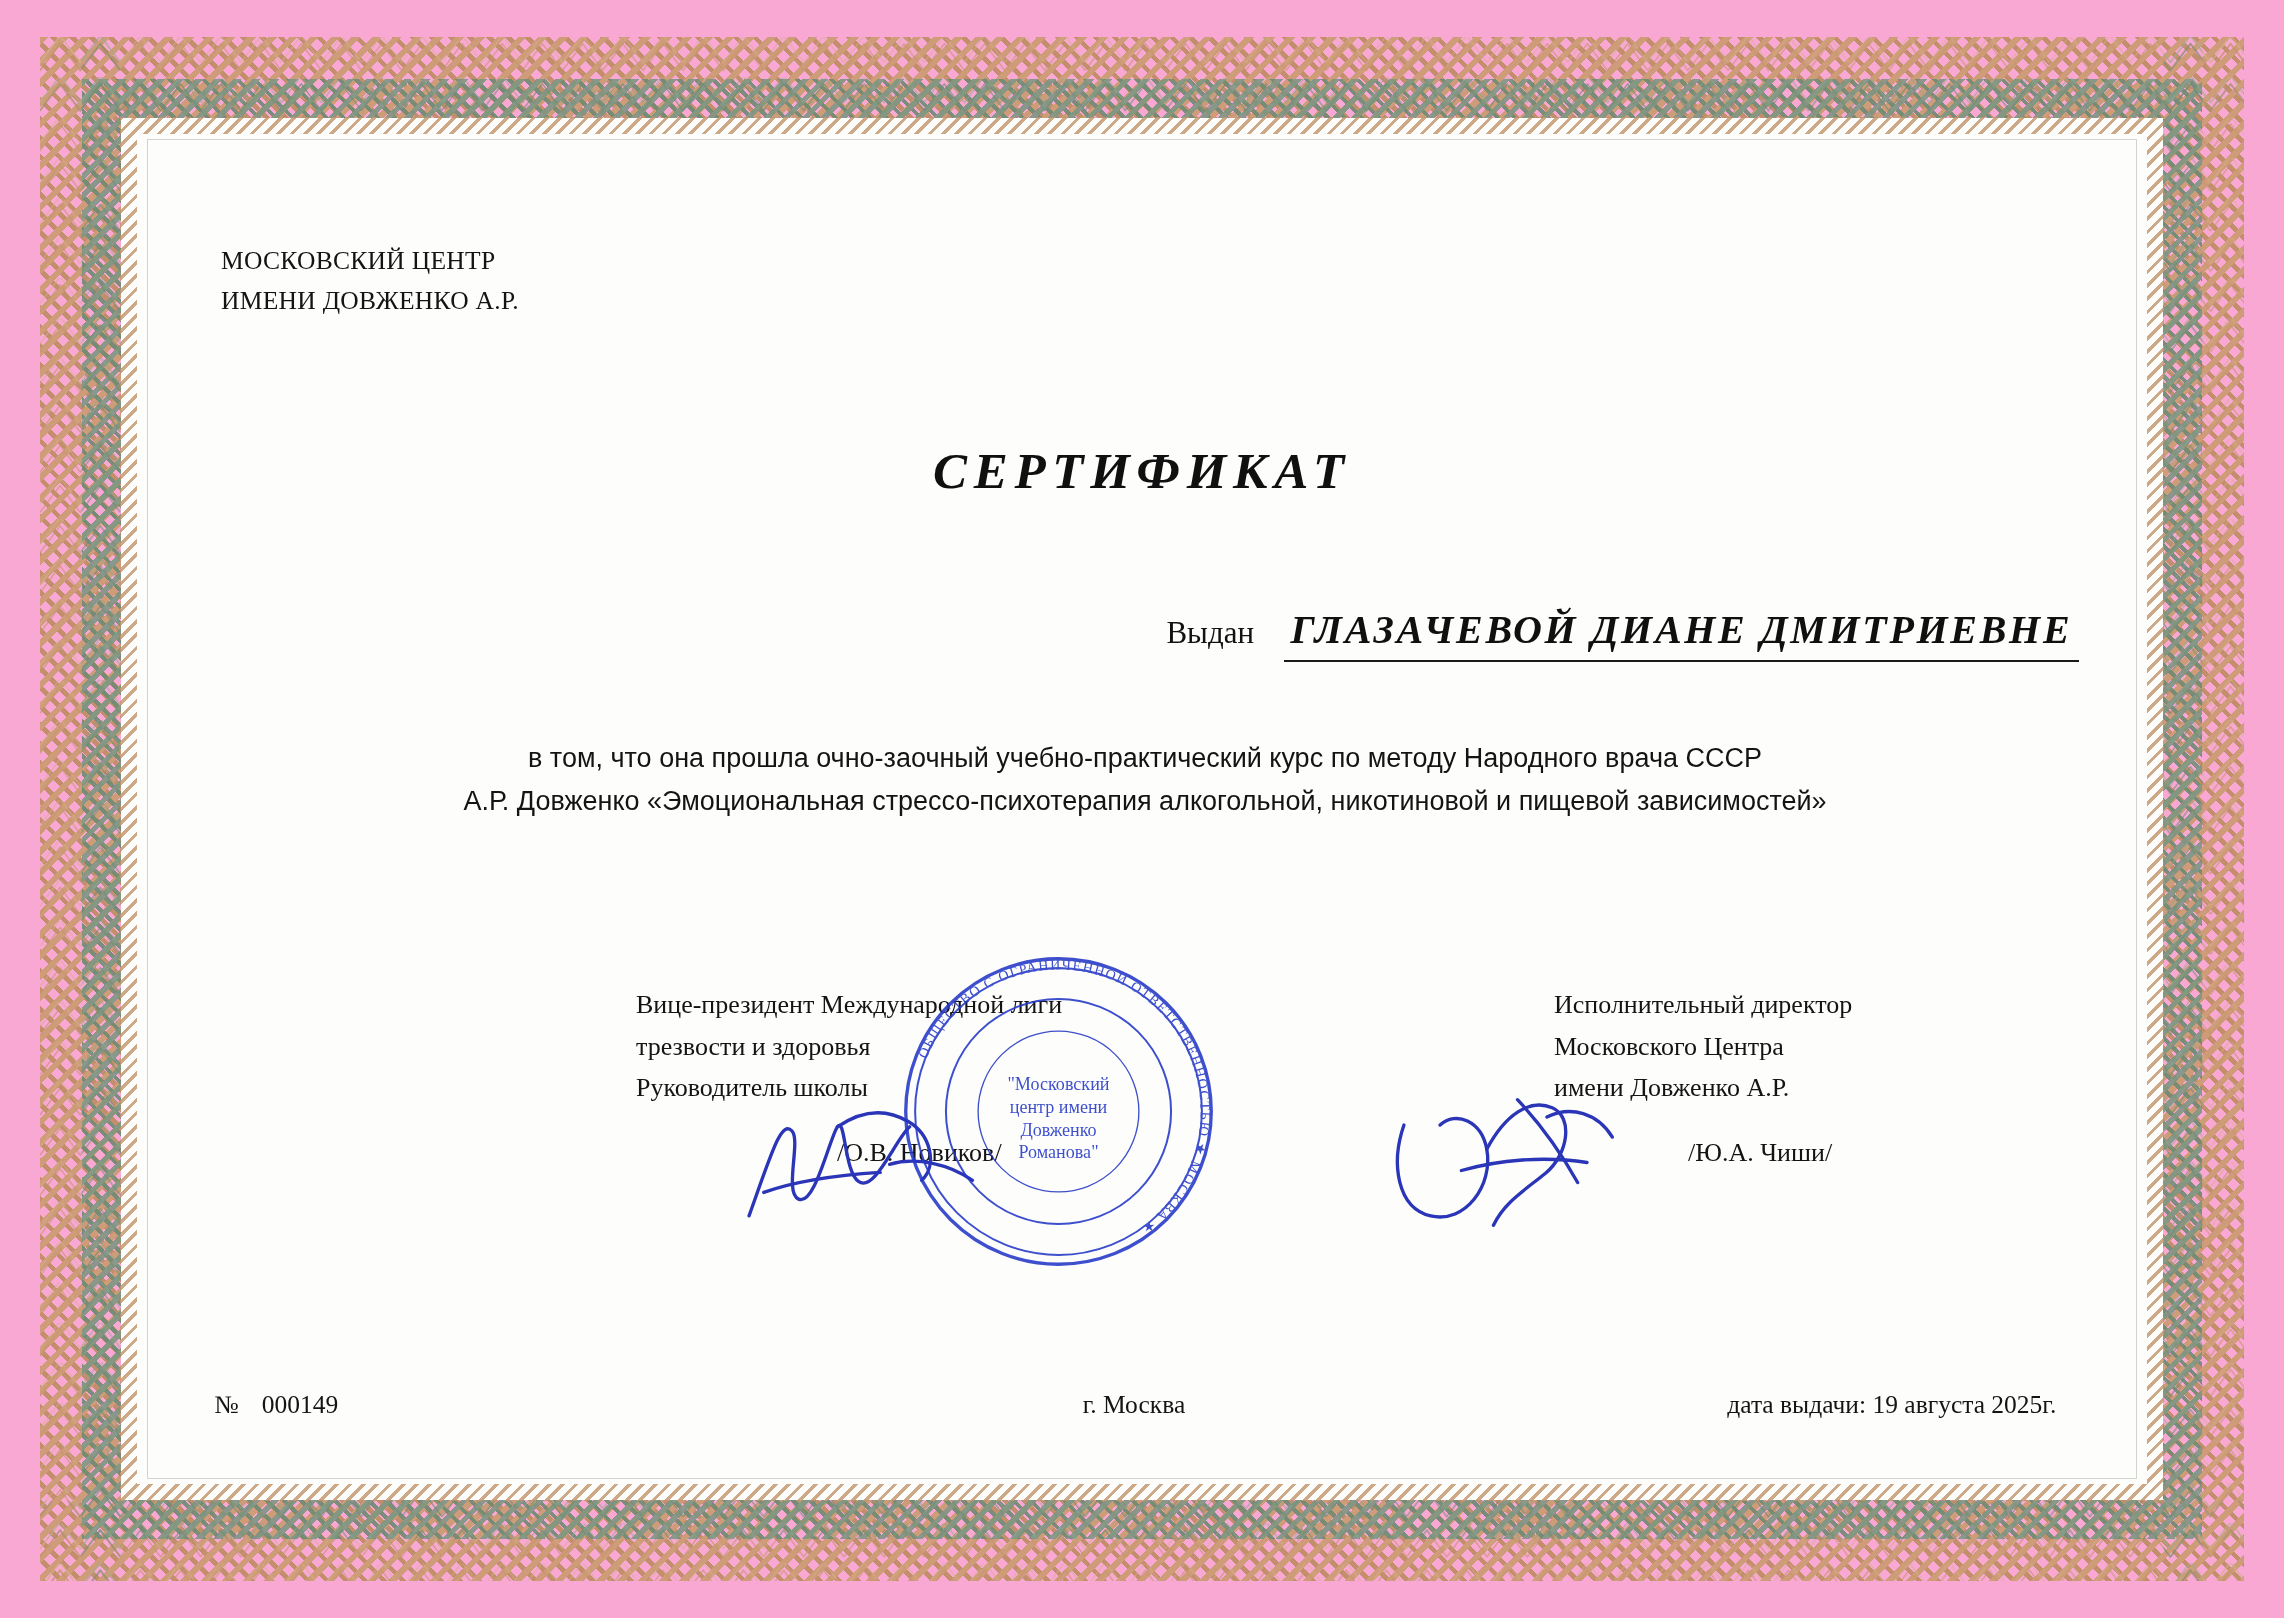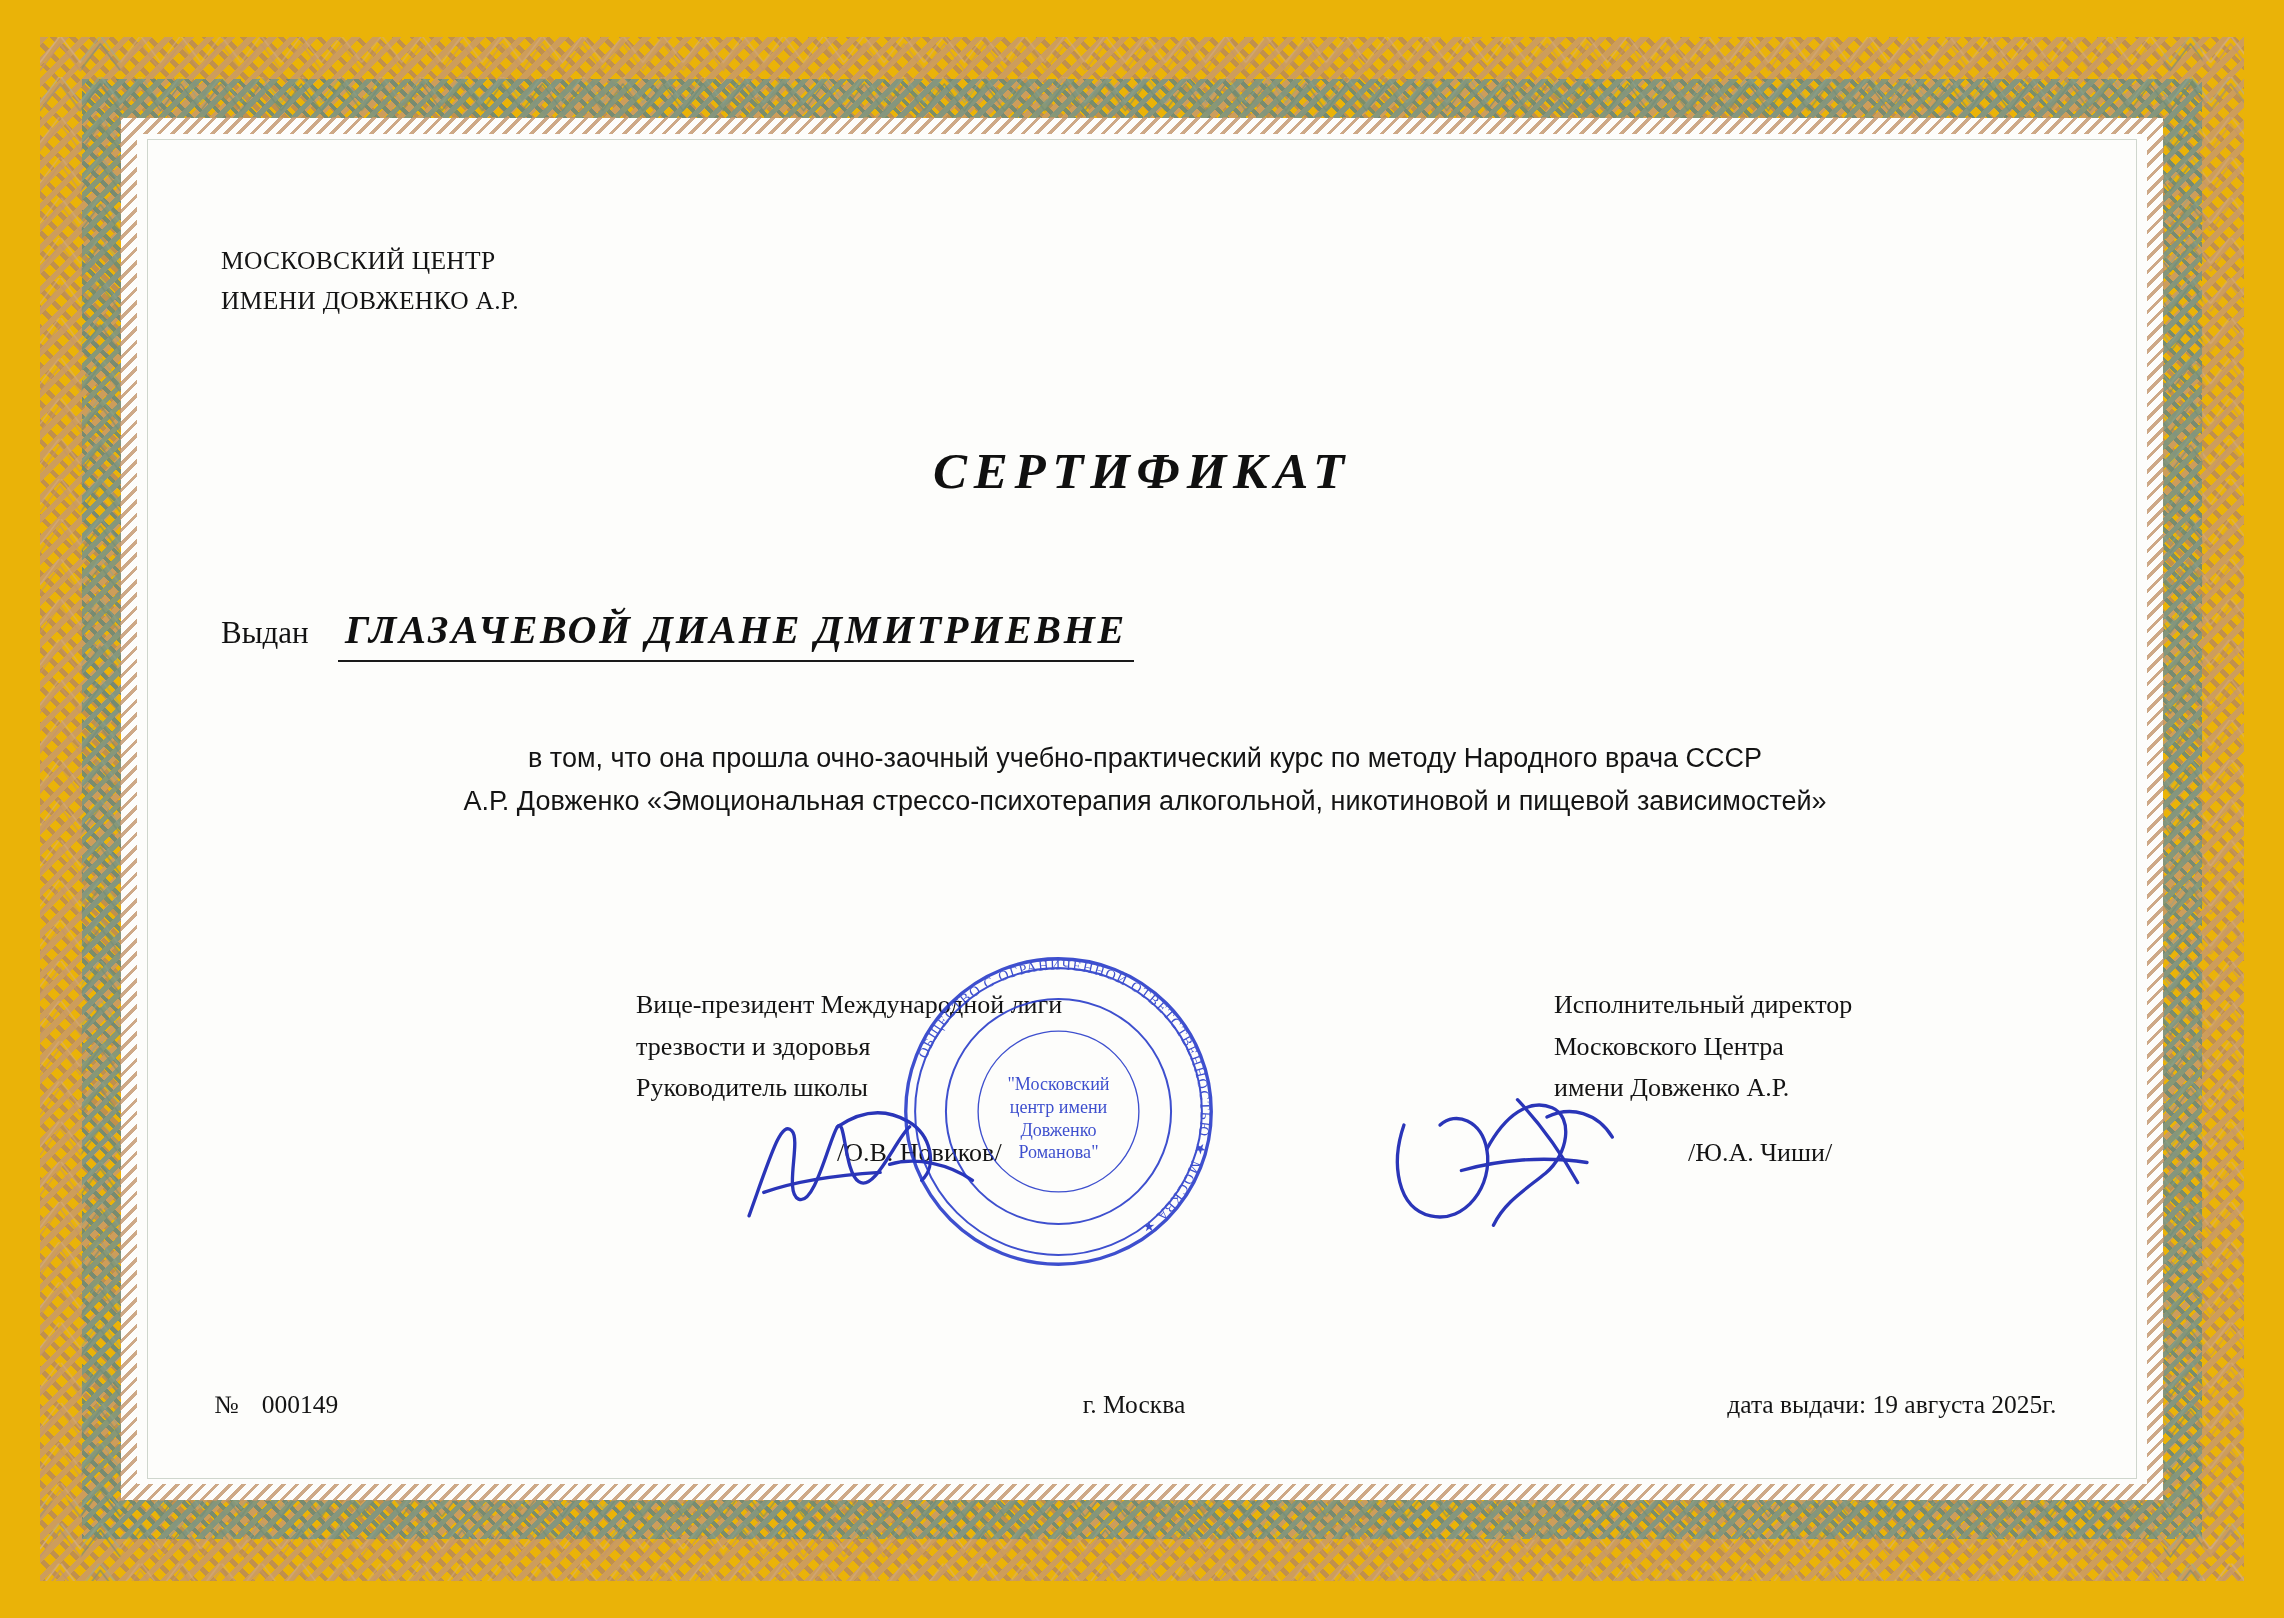--- a/index.html
+++ b/index.html
@@ -14,21 +14,21 @@
     overflow: hidden;
     position: relative;
   }
 
   
   .certificate {
     position: absolute;
     left: 0; top: 0;
     width: 2284px;
     height: 1618px;
-    background: #eab308;
+    background: #f9a8d4;
   }
 
   
   .border-frame {
     position: absolute;
     left: 40px;
     top: 37px;
     right: 40px;
     bottom: 37px;
   }
@@ -161,24 +161,24 @@
     font-style: italic;
     font-weight: bold;
     font-size: 51px;
     letter-spacing: 6.7px;
     color: #101010;
   }
 
   
   .awarded-row {
     position: absolute;
-    left: 0;
+    left: 16px;
     top: 365px;
     width: 100%;
-    text-align: left;
+    text-align: right;
     white-space: nowrap;
     font-family: Liberation Serif, serif;
   }
   .awarded-label {
     font-size: 31px;
     color: #121212;
     vertical-align: baseline;
   }
   .recipient-name {
     display: inline-block;

